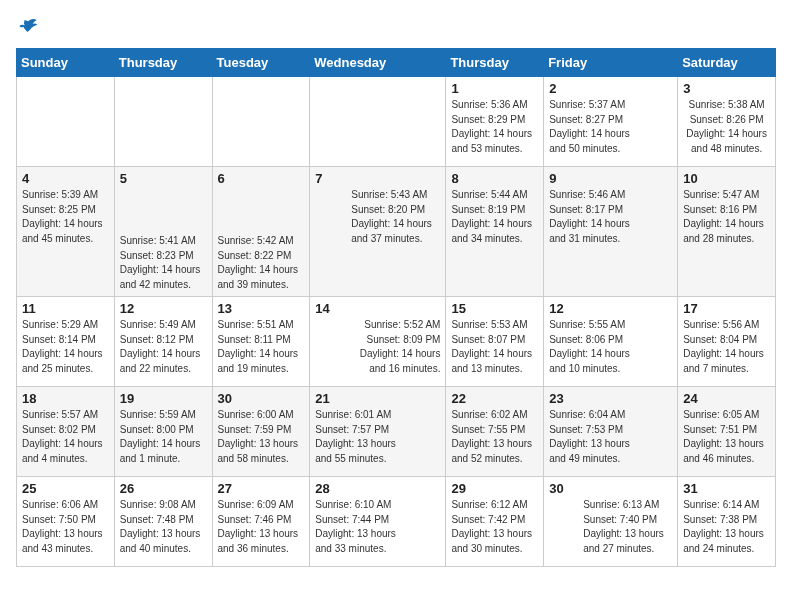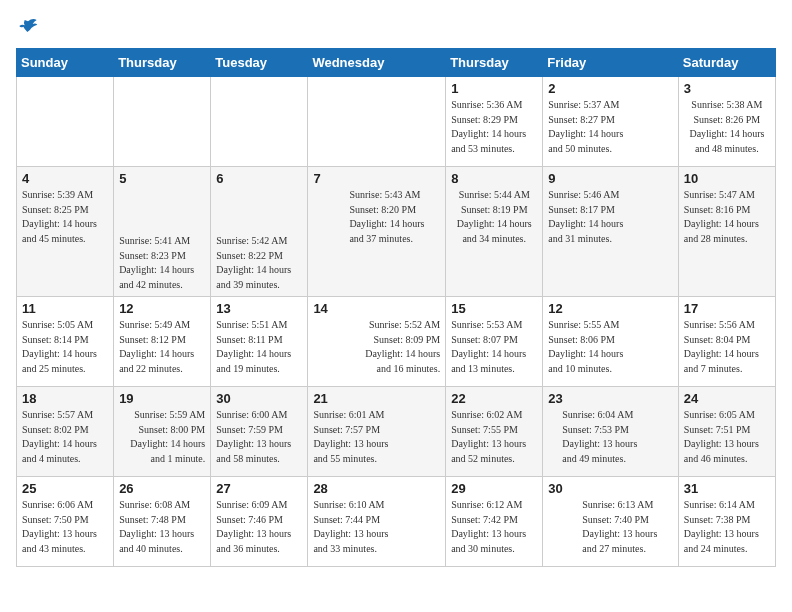--- a/index.html
+++ b/index.html
@@ -87,21 +87,20 @@
       font-size: 13px;
       font-weight: bold;
       color: #222;
       display: block;
       margin-bottom: 2px;
     }
     .day-info {
       font-size: 10px;
       color: #333;
       line-height: 1.45;
-      font-family: Liberation Serif, serif;
     }
     .empty-cell {
       background: #fff !important;
     }
   </style>
 </head>
 <body>
 
 <div class="header">
   <div class="logo">
@@ -183,21 +182,21 @@
         </td>
         <td>
           <span class="day-num">7</span>
           <div class="day-info" style="white-space: pre-line; margin-left: 36px;">Sunrise: 5:43 AM
 Sunset: 8:20 PM
 Daylight: 14 hours
 and 37 minutes.</div>
         </td>
         <td>
           <span class="day-num">8</span>
-          <div class="day-info" style="white-space: pre-line; text-align: center;">Sunrise: 5:44 AM
+          <div class="day-info" style="white-space: pre-line;">Sunrise: 5:44 AM
 Sunset: 8:19 PM
 Daylight: 14 hours
 and 34 minutes.</div>
         </td>
         <td>
           <span class="day-num">9</span>
           <div class="day-info" style="white-space: pre-line;">Sunrise: 5:46 AM
 Sunset: 8:17 PM
 Daylight: 14 hours
 and 31 minutes.</div>
@@ -206,21 +205,21 @@
           <span class="day-num">10</span>
           <div class="day-info" style="white-space: pre-line;">Sunrise: 5:47 AM
 Sunset: 8:16 PM
 Daylight: 14 hours
 and 28 minutes.</div>
         </td>
       </tr>
       <tr>
         <td>
           <span class="day-num">11</span>
-          <div class="day-info" style="white-space: pre-line;">Sunrise: 5:05 AM
+          <div class="day-info" style="white-space: pre-line;">Sunrise: 5:29 AM
 Sunset: 8:14 PM
 Daylight: 14 hours
 and 25 minutes.</div>
         </td>
         <td>
           <span class="day-num">12</span>
           <div class="day-info" style="white-space: pre-line;">Sunrise: 5:49 AM
 Sunset: 8:12 PM
 Daylight: 14 hours
 and 22 minutes.</div>
@@ -264,21 +263,21 @@
       <tr>
         <td>
           <span class="day-num">18</span>
           <div class="day-info" style="white-space: pre-line;">Sunrise: 5:57 AM
 Sunset: 8:02 PM
 Daylight: 14 hours
 and 4 minutes.</div>
         </td>
         <td>
           <span class="day-num">19</span>
-          <div class="day-info" style="white-space: pre-line; text-align: right;">Sunrise: 5:59 AM
+          <div class="day-info" style="white-space: pre-line;">Sunrise: 5:59 AM
 Sunset: 8:00 PM
 Daylight: 14 hours
 and 1 minute.</div>
         </td>
         <td>
           <span class="day-num">30</span>
           <div class="day-info" style="white-space: pre-line;">Sunrise: 6:00 AM
 Sunset: 7:59 PM
 Daylight: 13 hours
 and 58 minutes.</div>
@@ -292,21 +291,21 @@
         </td>
         <td>
           <span class="day-num">22</span>
           <div class="day-info" style="white-space: pre-line;">Sunrise: 6:02 AM
 Sunset: 7:55 PM
 Daylight: 13 hours
 and 52 minutes.</div>
         </td>
         <td>
           <span class="day-num">23</span>
-          <div class="day-info" style="white-space: pre-line; margin-left: 14px;">Sunrise: 6:04 AM
+          <div class="day-info" style="white-space: pre-line;">Sunrise: 6:04 AM
 Sunset: 7:53 PM
 Daylight: 13 hours
 and 49 minutes.</div>
         </td>
         <td>
           <span class="day-num">24</span>
           <div class="day-info" style="white-space: pre-line;">Sunrise: 6:05 AM
 Sunset: 7:51 PM
 Daylight: 13 hours
 and 46 minutes.</div>
@@ -315,21 +314,21 @@
       <tr>
         <td>
           <span class="day-num">25</span>
           <div class="day-info" style="white-space: pre-line;">Sunrise: 6:06 AM
 Sunset: 7:50 PM
 Daylight: 13 hours
 and 43 minutes.</div>
         </td>
         <td>
           <span class="day-num">26</span>
-          <div class="day-info" style="white-space: pre-line;">Sunrise: 6:08 AM
+          <div class="day-info" style="white-space: pre-line;">Sunrise: 9:08 AM
 Sunset: 7:48 PM
 Daylight: 13 hours
 and 40 minutes.</div>
         </td>
         <td>
           <span class="day-num">27</span>
           <div class="day-info" style="white-space: pre-line;">Sunrise: 6:09 AM
 Sunset: 7:46 PM
 Daylight: 13 hours
 and 36 minutes.</div>

